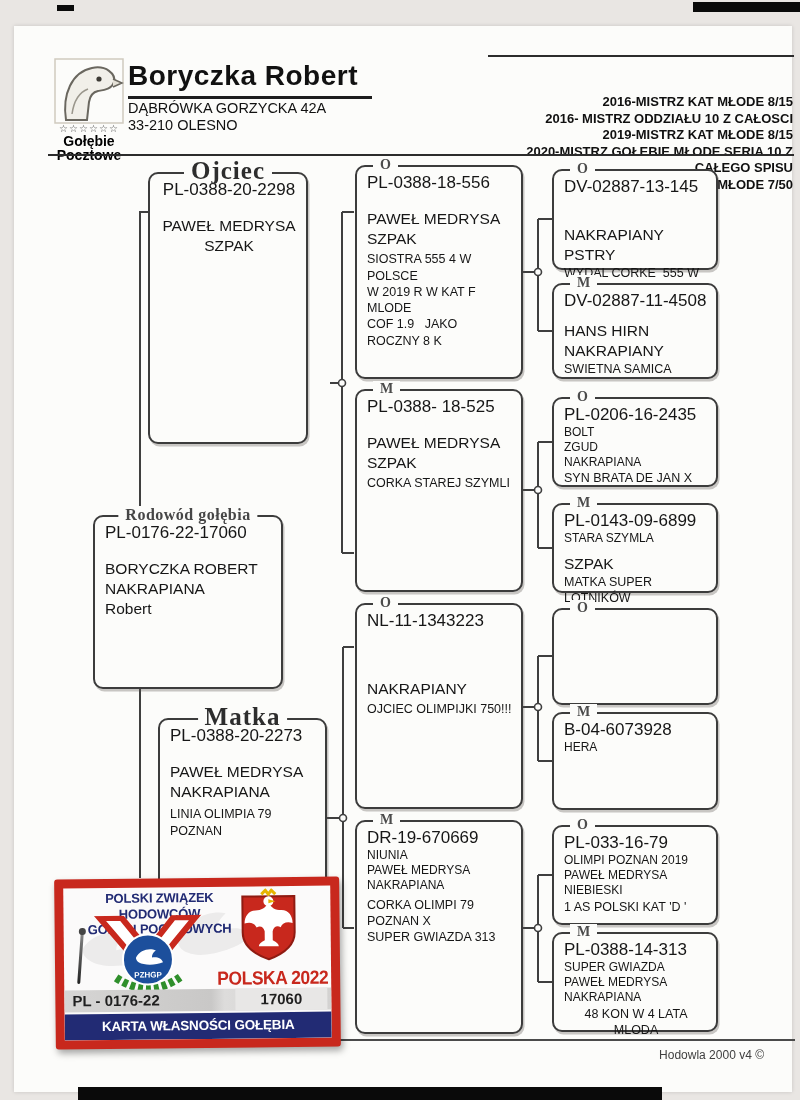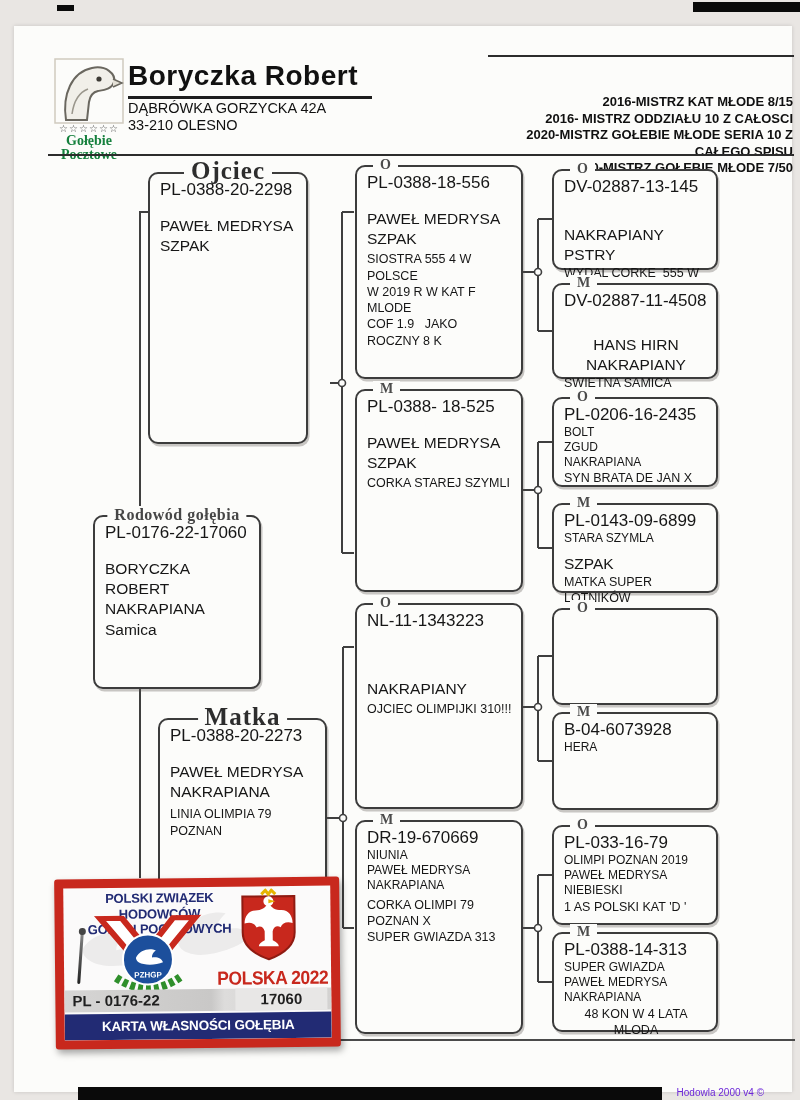--- a/index.html
+++ b/index.html
@@ -17,21 +17,21 @@
   
   .mark{position:absolute;background:#0a0a0a;}
   .mark.bottom-strip{left:78px;top:1087px;width:584px;height:13px;}
   .mark.top-right{left:693px;top:2px;width:107px;height:10px;}
   .mark.top-left{left:57px;top:5px;width:17px;height:6px;}
 
   
   .logo-box{position:absolute;left:46px;top:58px;width:86px;text-align:center;}
   .logo-box svg{display:block;margin:0 auto;}
   .logo-stars{font-size:10px;color:#4a4a4a;letter-spacing:1px;line-height:10px;}
-  .logo-caption{font-family:Liberation Serif, serif;font-weight:700;font-size:14px;line-height:14px;color:#15803d;}
+  .logo-caption{font-family:Liberation Sans, sans-serif;font-weight:700;font-size:14px;line-height:14px;color:#000000;}
   .breeder-name{
     position:absolute;left:128px;top:60px;font-size:28px;font-weight:700;color:#111;
     letter-spacing:.5px;border-bottom:3px solid #1d1d1d;padding:0 14px 4px 0;
   }
   .breeder-address{position:absolute;left:128px;top:100px;font-size:14.5px;line-height:17px;color:#111;}
   .ach-line-top{position:absolute;left:488px;top:55px;width:306px;border-top:2px solid #2c2c2c;}
   .achievements{position:absolute;right:7px;top:60px;width:330px;text-align:right;
     font-size:13px;font-weight:700;line-height:16.5px;color:#101010;margin-top:34px;}
   .header-sep{position:absolute;left:48px;top:154px;width:746px;border-top:2px solid #2c2c2c;}
 
@@ -92,21 +92,21 @@
   }
   .watermark{position:absolute;opacity:.15;}
   .card-pin{
     position:absolute;left:79px;top:932px;width:3px;height:52px;z-index:6;
     background:linear-gradient(#888,#222);border-radius:2px;transform:rotate(4deg);
   }
   .card-pin::before{content:"";position:absolute;left:-2px;top:-4px;width:7px;height:7px;border-radius:50%;background:#444;}
 
   
   .footer-line{position:absolute;left:340px;top:1039px;width:455px;border-top:2px solid #4a4a4a;}
-  .footer-credit{position:absolute;right:36px;top:1087px;font-size:10px;color:#6d28d9;}
+  .footer-credit{position:absolute;right:36px;top:1048px;font-size:12px;color:#404040;}
 </style>
 </head>
 <body>
 
 <div class="page">
   <div class="paper"></div>
 
   <div class="logo-box">
     <svg width="70" height="66" viewBox="0 0 70 66">
       <rect x="1" y="1" width="68" height="64" fill="none" stroke="#cfcabf" stroke-width="1.5"></rect>
@@ -121,20 +121,21 @@
   </div>
   <div class="breeder-name">Boryczka Robert</div>
   <div class="breeder-address">
     <div>DĄBRÓWKA GORZYCKA 42A</div>
     <div>33-210 OLESNO</div>
   </div>
   <div class="ach-line-top"></div>
   <div class="achievements">
       <div>2016-MISTRZ  KAT MŁODE 8/15</div>
       <div>2016- MISTRZ ODDZIAŁU 10 Z CAŁOSCI</div>
+      <div>2019-MISTRZ  KAT MŁODE 8/15</div>
       <div>2020-MISTRZ GOŁEBIE MŁODE SERIA 10 Z</div>
       <div>CAŁEGO SPISU</div>
       <div>2020-MISTRZ GOŁEBIE MŁODE 7/50</div>
     </div>
   <div class="header-sep"></div>
 
   <svg class="connectors" width="800" height="1100" viewBox="0 0 800 1100">
     <g fill="none" stroke="#3f3f3f" stroke-width="2">
       <path d="M149 212 H140 V878"></path>
       <path d="M330 383 H342 M342 212 V553 M342 212 H354 M342 553 H354"></path>
@@ -147,40 +148,40 @@
     <g fill="#fcfcfa" stroke="#3f3f3f" stroke-width="1.6">
       <circle cx="342" cy="383" r="3.5"></circle>
         <circle cx="343" cy="818" r="3.5"></circle>
       <circle cx="538" cy="272" r="3.5"></circle>
         <circle cx="538" cy="490" r="3.5"></circle>
       <circle cx="538" cy="707" r="3.5"></circle>
         <circle cx="538" cy="928" r="3.5"></circle>
     </g>
   </svg>
 
-  <div class="pbox" style="left:148px;top:172px;width:160px;height:272px;">
+  <div class="pbox" style="left:148px;top:172px;width:160px;height:272px;text-align:center;">
     <span class="box-title big">Ojciec</span>
     <div class="head">
         <div>PL-0388-20-2298</div>
       </div>
     <div class="body">
         <div>PAWEŁ MEDRYSA</div>
         <div>SZPAK</div>
       </div>
   </div>
 
-  <div class="pbox" style="left:93px;top:515px;width:168px;height:174px;">
+  <div class="pbox" style="left:93px;top:515px;width:190px;height:174px;">
     <span class="box-title med">Rodowód gołębia</span>
     <div class="head">
         <div>PL-0176-22-17060</div>
       </div>
     <div class="body">
         <div>BORYCZKA ROBERT</div>
         <div>NAKRAPIANA</div>
-        <div>Samica</div>
+        <div>Robert</div>
       </div>
   </div>
 
   <div class="pbox" style="left:158px;top:718px;width:169px;height:316px;">
     <span class="box-title big">Matka</span>
     <div class="head">
         <div>PL-0388-20-2273</div>
       </div>
     <div class="body">
         <div>PAWEŁ MEDRYSA</div>
@@ -221,21 +222,21 @@
   </div>
   <div class="pbox" style="left:355px;top:603px;width:168px;height:206px;">
     <span class="box-title sex">O</span>
     <div class="head">
         <div>NL-11-1343223</div>
       </div>
     <div class="body" style="margin-top:48px;">
         <div>NAKRAPIANY</div>
       </div>
     <div class="notes">
-        <div>OJCIEC OLIMPIJKI 310!!!</div>
+        <div>OJCIEC OLIMPIJKI 750!!!</div>
       </div>
   </div>
   <div class="pbox" style="left:355px;top:820px;width:168px;height:214px;">
     <span class="box-title sex">M</span>
     <div class="head">
         <div>DR-19-670669</div>
         <div>NIUNIA</div>
         <div>PAWEŁ MEDRYSA</div>
         <div>NAKRAPIANA</div>
       </div>
@@ -255,21 +256,21 @@
       </div>
     <div class="notes" style="margin-top:0;">
         <div>WYDAL CORKE  555 W</div>
       </div>
   </div>
   <div class="pbox" style="left:552px;top:283px;width:166px;height:96px;">
     <span class="box-title sex">M</span>
     <div class="head">
         <div>DV-02887-11-4508</div>
       </div>
-    <div class="body" style="margin-top:24px;text-align:center;">
+    <div class="body" style="margin-top:10px;">
         <div>HANS HIRN</div>
         <div>NAKRAPIANY</div>
       </div>
     <div class="notes" style="margin-top:0;">
         <div>SWIETNA SAMICA</div>
       </div>
   </div>
   <div class="pbox" style="left:552px;top:397px;width:166px;height:90px;">
     <span class="box-title sex">O</span>
     <div class="head">

